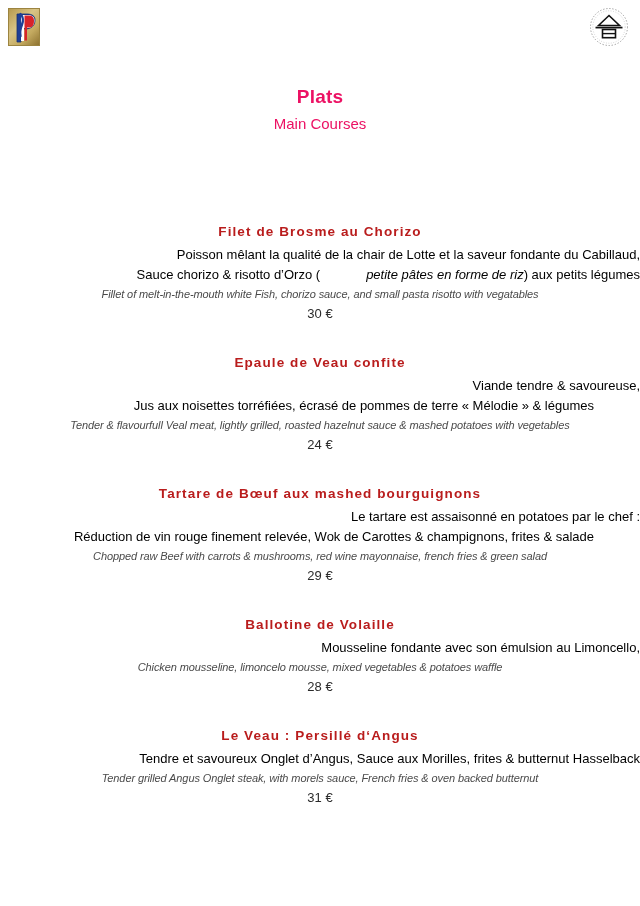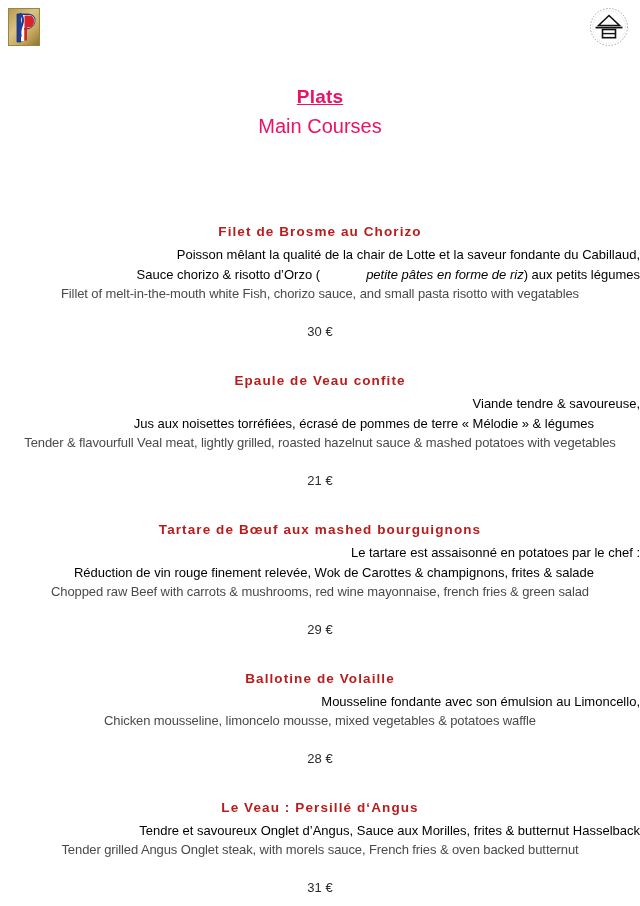--- a/index.html
+++ b/index.html
@@ -47,21 +47,21 @@
     text-align: center;
   }
   .heading-fr {
     top: 86px;
     font-size: 19px;
     font-weight: bold;
     letter-spacing: 0.2px;
   }
   .heading-en {
     top: 115px;
-    font-size: 20px;
+    font-size: 15px;
     font-weight: normal;
   }
 
   
   #dish-list {
     position: absolute;
     top: 222px;
     left: 0;
     right: 0;
   }
@@ -81,29 +81,30 @@
     font-size: 13px;
     line-height: 20px;
     color: #000000;
     text-align: right;
   }
   .dish-desc .note {
     font-style: italic;
     margin-left: 46px;
   }
   .dish-en {
-    font-size: 13px;
+    font-size: 11px;
+    font-style: italic;
     line-height: 18px;
     color: #4a4a4a;
     letter-spacing: -0.1px;
   }
   .dish-price {
     font-size: 13px;
     line-height: 22px;
-    margin-top: 18px;
+    margin-top: 0;
     color: #2b2b2b;
   }
 </style>
 </head>
 <body>
 
 <div id="brand-logo">
   <svg width="32" height="38" viewBox="0 0 32 38">
     <path d="M8 5 L8 33 L12 33 L12 20 L16 20 C23 20 26 16 26 11 C26 7 23 5 18 5 Z" fill="#1f3f96" stroke="#16306f" stroke-width="0.8"></path>
     <path d="M12 6 L12 32 L15 32 L15 19 L18 19 C24 19 25.5 15.5 25.5 11.2 C25.5 7.6 23 6 18.5 6 Z" fill="#ffffff"></path>
@@ -116,21 +117,21 @@
   <svg width="42" height="42" viewBox="0 0 42 42">
     <circle cx="21" cy="21" r="18.5" fill="none" stroke="#8a8a8a" stroke-width="0.8" stroke-dasharray="1.4 1.7"></circle>
     <circle cx="21" cy="21" r="16.2" fill="none" stroke="#b5b5b5" stroke-width="0.6" stroke-dasharray="0.9 1.6"></circle>
     <path d="M10.5 19.5 L21 9.5 L31.5 19.5 Z" fill="none" stroke="#111111" stroke-width="1.6"></path>
     <line x1="7.5" y1="21.6" x2="34.5" y2="21.6" stroke="#111111" stroke-width="1.7"></line>
     <rect x="14.5" y="23.5" width="13" height="8.2" fill="none" stroke="#111111" stroke-width="1.6"></rect>
     <line x1="14.5" y1="27.6" x2="27.5" y2="27.6" stroke="#111111" stroke-width="1.4"></line>
   </svg>
 </div>
 
-<div class="menu-heading heading-fr" style="top: 86px; color: rgb(236, 17, 99); text-decoration: underline;">Plats</div>
+<div class="menu-heading heading-fr" style="top: 86px; color: rgb(236, 17, 99);">Plats</div>
 <div class="menu-heading heading-en" style="top: 115px; color: rgb(236, 17, 99);">Main Courses</div>
 
 <div id="dish-list">
 
   <div class="dish">
     <div class="dish-title">Filet de Brosme au Chorizo</div>
     <div class="dish-desc">Poisson mêlant la qualité de la chair de Lotte et la saveur fondante du Cabillaud,</div>
     <div class="dish-desc">
       <span>Sauce chorizo &amp; risotto d’Orzo (</span><span class="note">petite pâtes en forme de riz</span><span>) aux petits légumes</span>
     </div>
@@ -138,21 +139,21 @@
     <div class="dish-price">30 €</div>
   </div>
 
   <div class="dish">
     <div class="dish-title">Epaule de Veau confite</div>
     <div class="dish-desc">Viande tendre &amp; savoureuse,</div>
     <div class="dish-desc">
       <span>Jus aux noisettes torréfiées, écrasé de pommes de terre « Mélodie » &amp; légumes</span><span class="note"></span><span></span>
     </div>
     <div class="dish-en">Tender &amp; flavourfull Veal meat, lightly grilled, roasted hazelnut sauce &amp; mashed potatoes with vegetables</div>
-    <div class="dish-price">21 €</div>
+    <div class="dish-price">24 €</div>
   </div>
 
   <div class="dish">
     <div class="dish-title">Tartare de Bœuf aux mashed bourguignons</div>
     <div class="dish-desc">Le tartare est assaisonné en potatoes par le chef :</div>
     <div class="dish-desc">
       <span>Réduction de vin rouge finement relevée, Wok de Carottes &amp; champignons, frites &amp; salade</span><span class="note"></span><span></span>
     </div>
     <div class="dish-en">Chopped raw Beef with carrots &amp; mushrooms, red wine mayonnaise, french fries &amp; green salad</div>
     <div class="dish-price">29 €</div>

